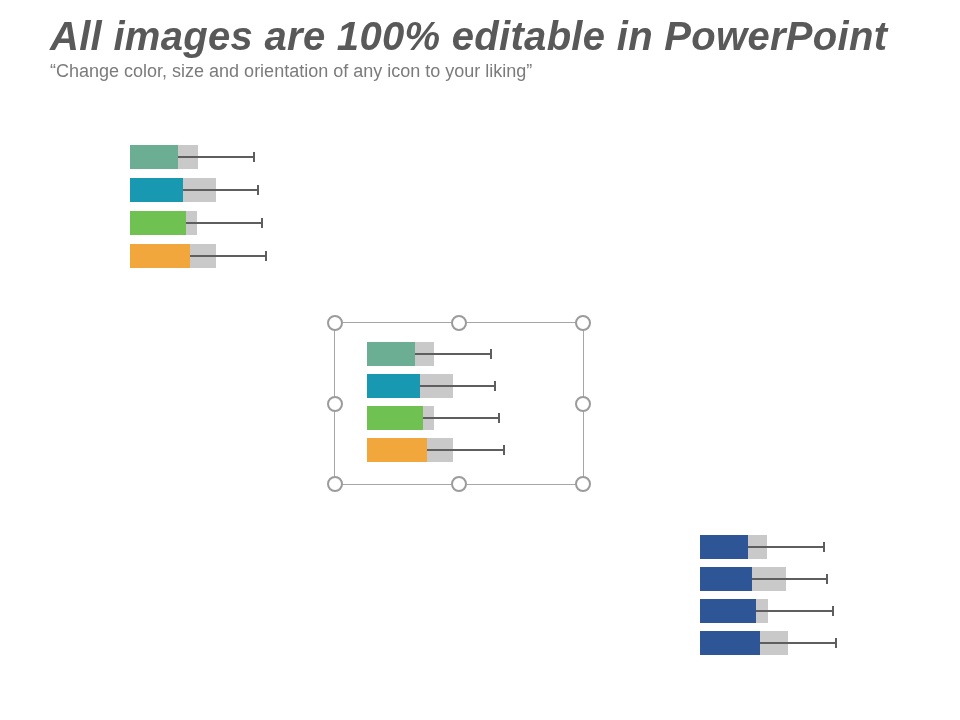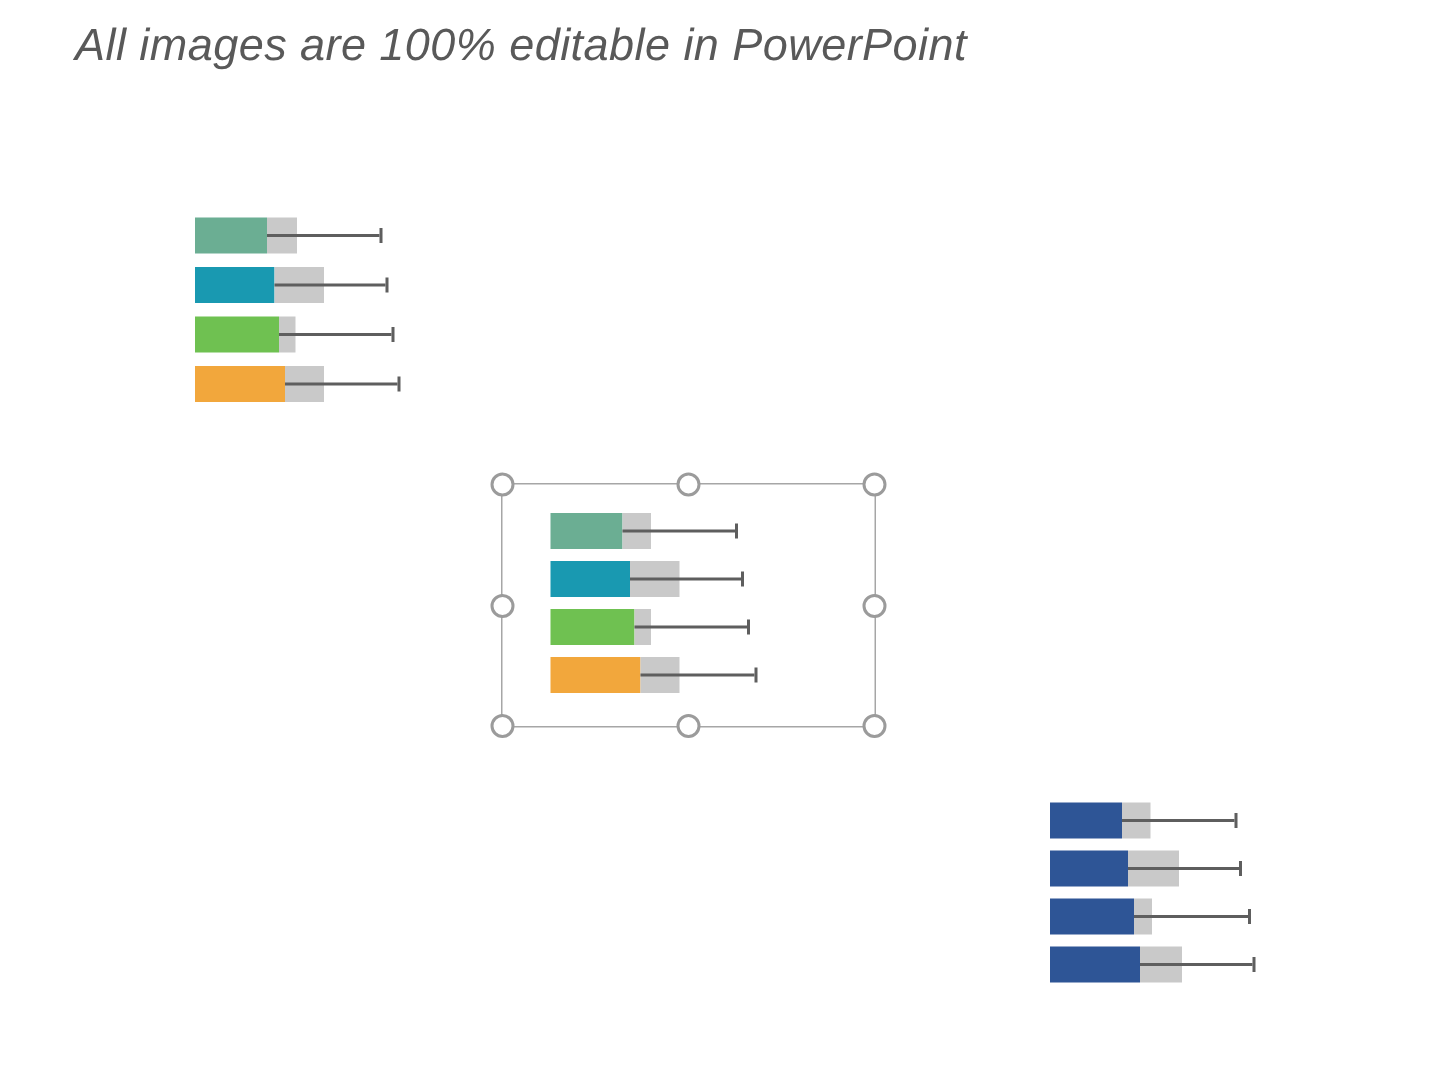--- a/index.html
+++ b/index.html
@@ -3,21 +3,21 @@
 <meta charset="utf-8">
 <style>
   html,body{margin:0;padding:0;}
   body{
     width:960px;height:720px;position:relative;overflow:hidden;
     background:#ffffff;font-family:"Liberation Sans",sans-serif;
   }
   .slide-canvas{position:absolute;left:0;top:0;width:960px;height:720px;}
   .title{
     position:absolute;left:50px;top:14px;margin:0;
-    font-size:30px;font-weight:normal;font-style:italic;
+    font-size:40px;font-weight:bold;font-style:italic;
     color:#595959;letter-spacing:.3px;white-space:nowrap;
   }
   .subtitle{
     position:absolute;left:50px;top:61px;margin:0;
     font-size:18px;color:#7b7b7b;white-space:nowrap;
   }
   .chart{position:absolute;}
   .bar-row{position:absolute;left:0;}
   .bar-fill{position:absolute;left:0;top:0;height:100%;}
   .bar-ext{position:absolute;top:0;height:100%;}
@@ -27,20 +27,21 @@
   .handle{
     position:absolute;width:12px;height:12px;border-radius:50%;
     background:#ffffff;border:2px solid #9b9b9b;box-sizing:content-box;
   }
 </style>
 </head>
 <body>
 
 <main class="slide-canvas">
   <h1 class="title">All images are 100% editable in PowerPoint</h1>
+  <p class="subtitle">“Change color, size and orientation of any icon to your liking”</p>
   <div id="charts-mount">
       <div class="chart" style="left: 130px; top: 145px; width: 139px; height: 123px;">
         <div class="bar-row" style="top: 0px; height: 24px; width: 100%;">
           <div class="bar-fill" style="width: 48px; background: rgb(107, 174, 147);"></div>
           <div class="bar-ext" style="left: 48px; width: 20px; background: rgb(201, 201, 201);"></div>
           <div class="whisker-line" style="left: 48px; width: 75px; top: 11px; background: rgb(94, 94, 94);"></div>
           <div class="whisker-cap" style="left: 123px; top: 7px; background: rgb(94, 94, 94);"></div>
         </div>
         <div class="bar-row" style="top: 33px; height: 24px; width: 100%;">
           <div class="bar-fill" style="width: 53px; background: rgb(25, 153, 177);"></div>

